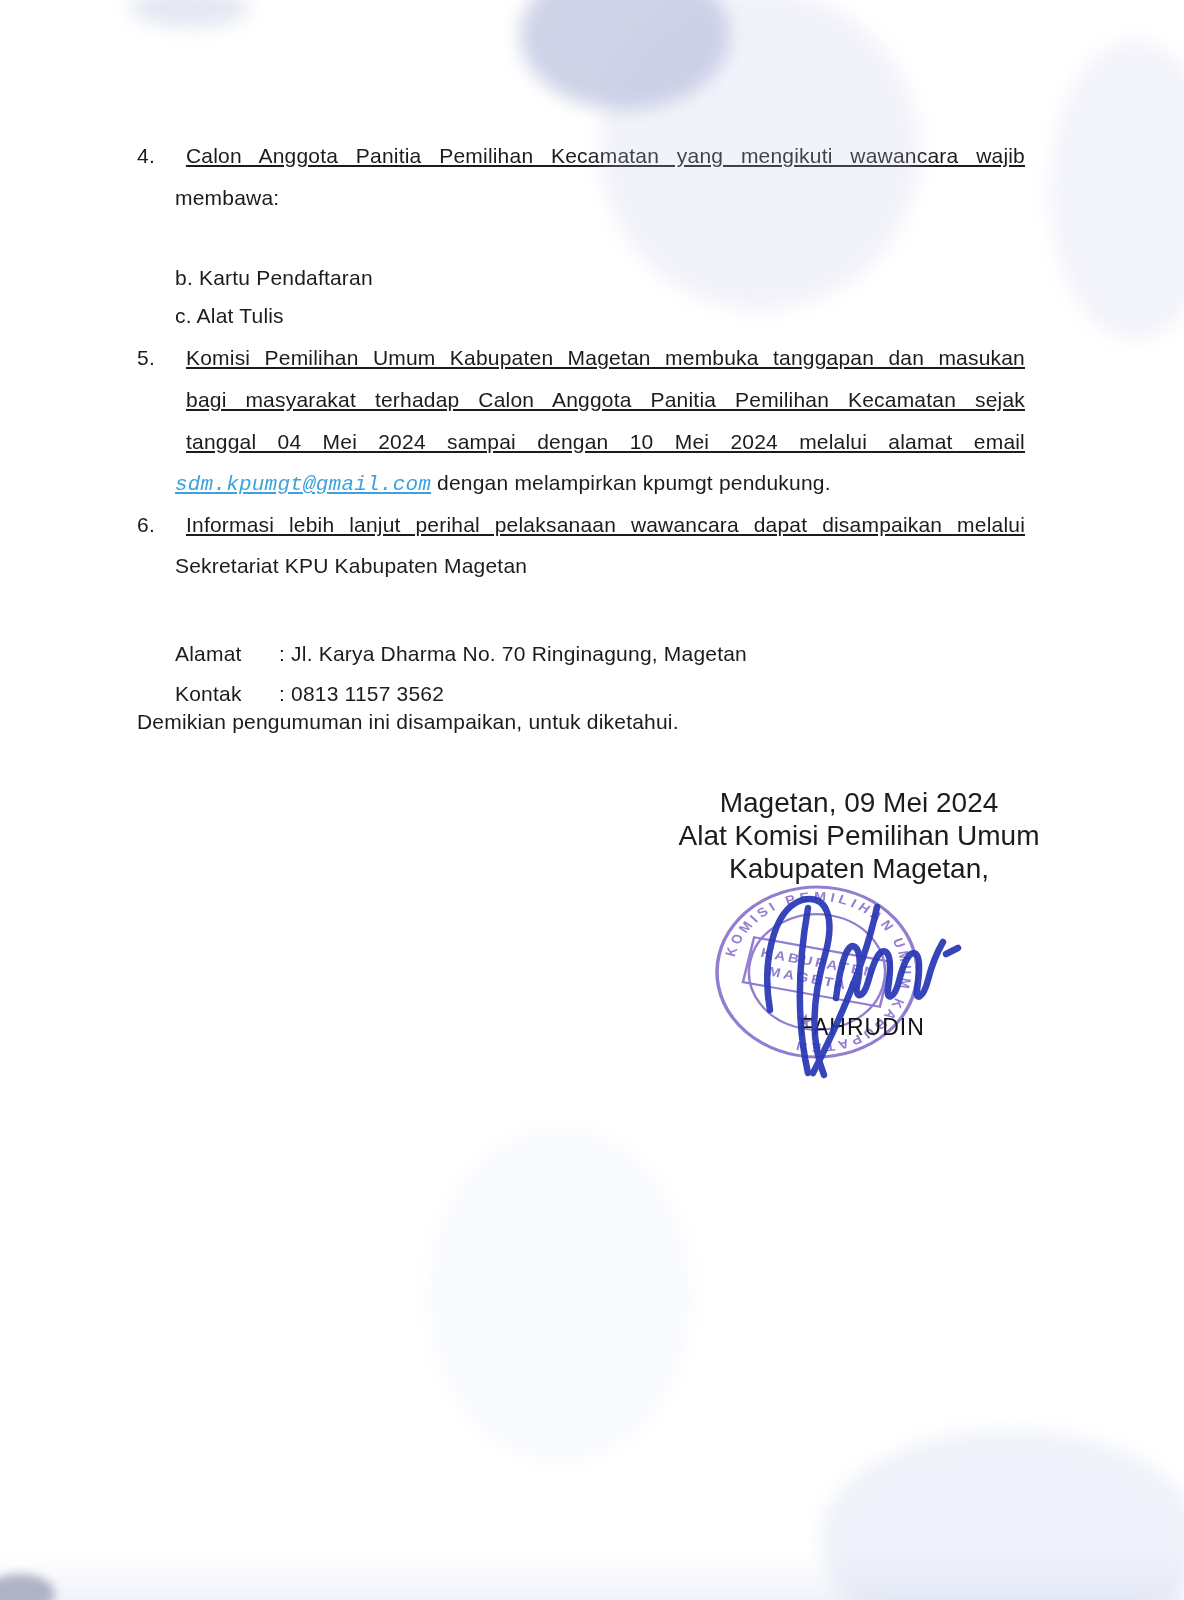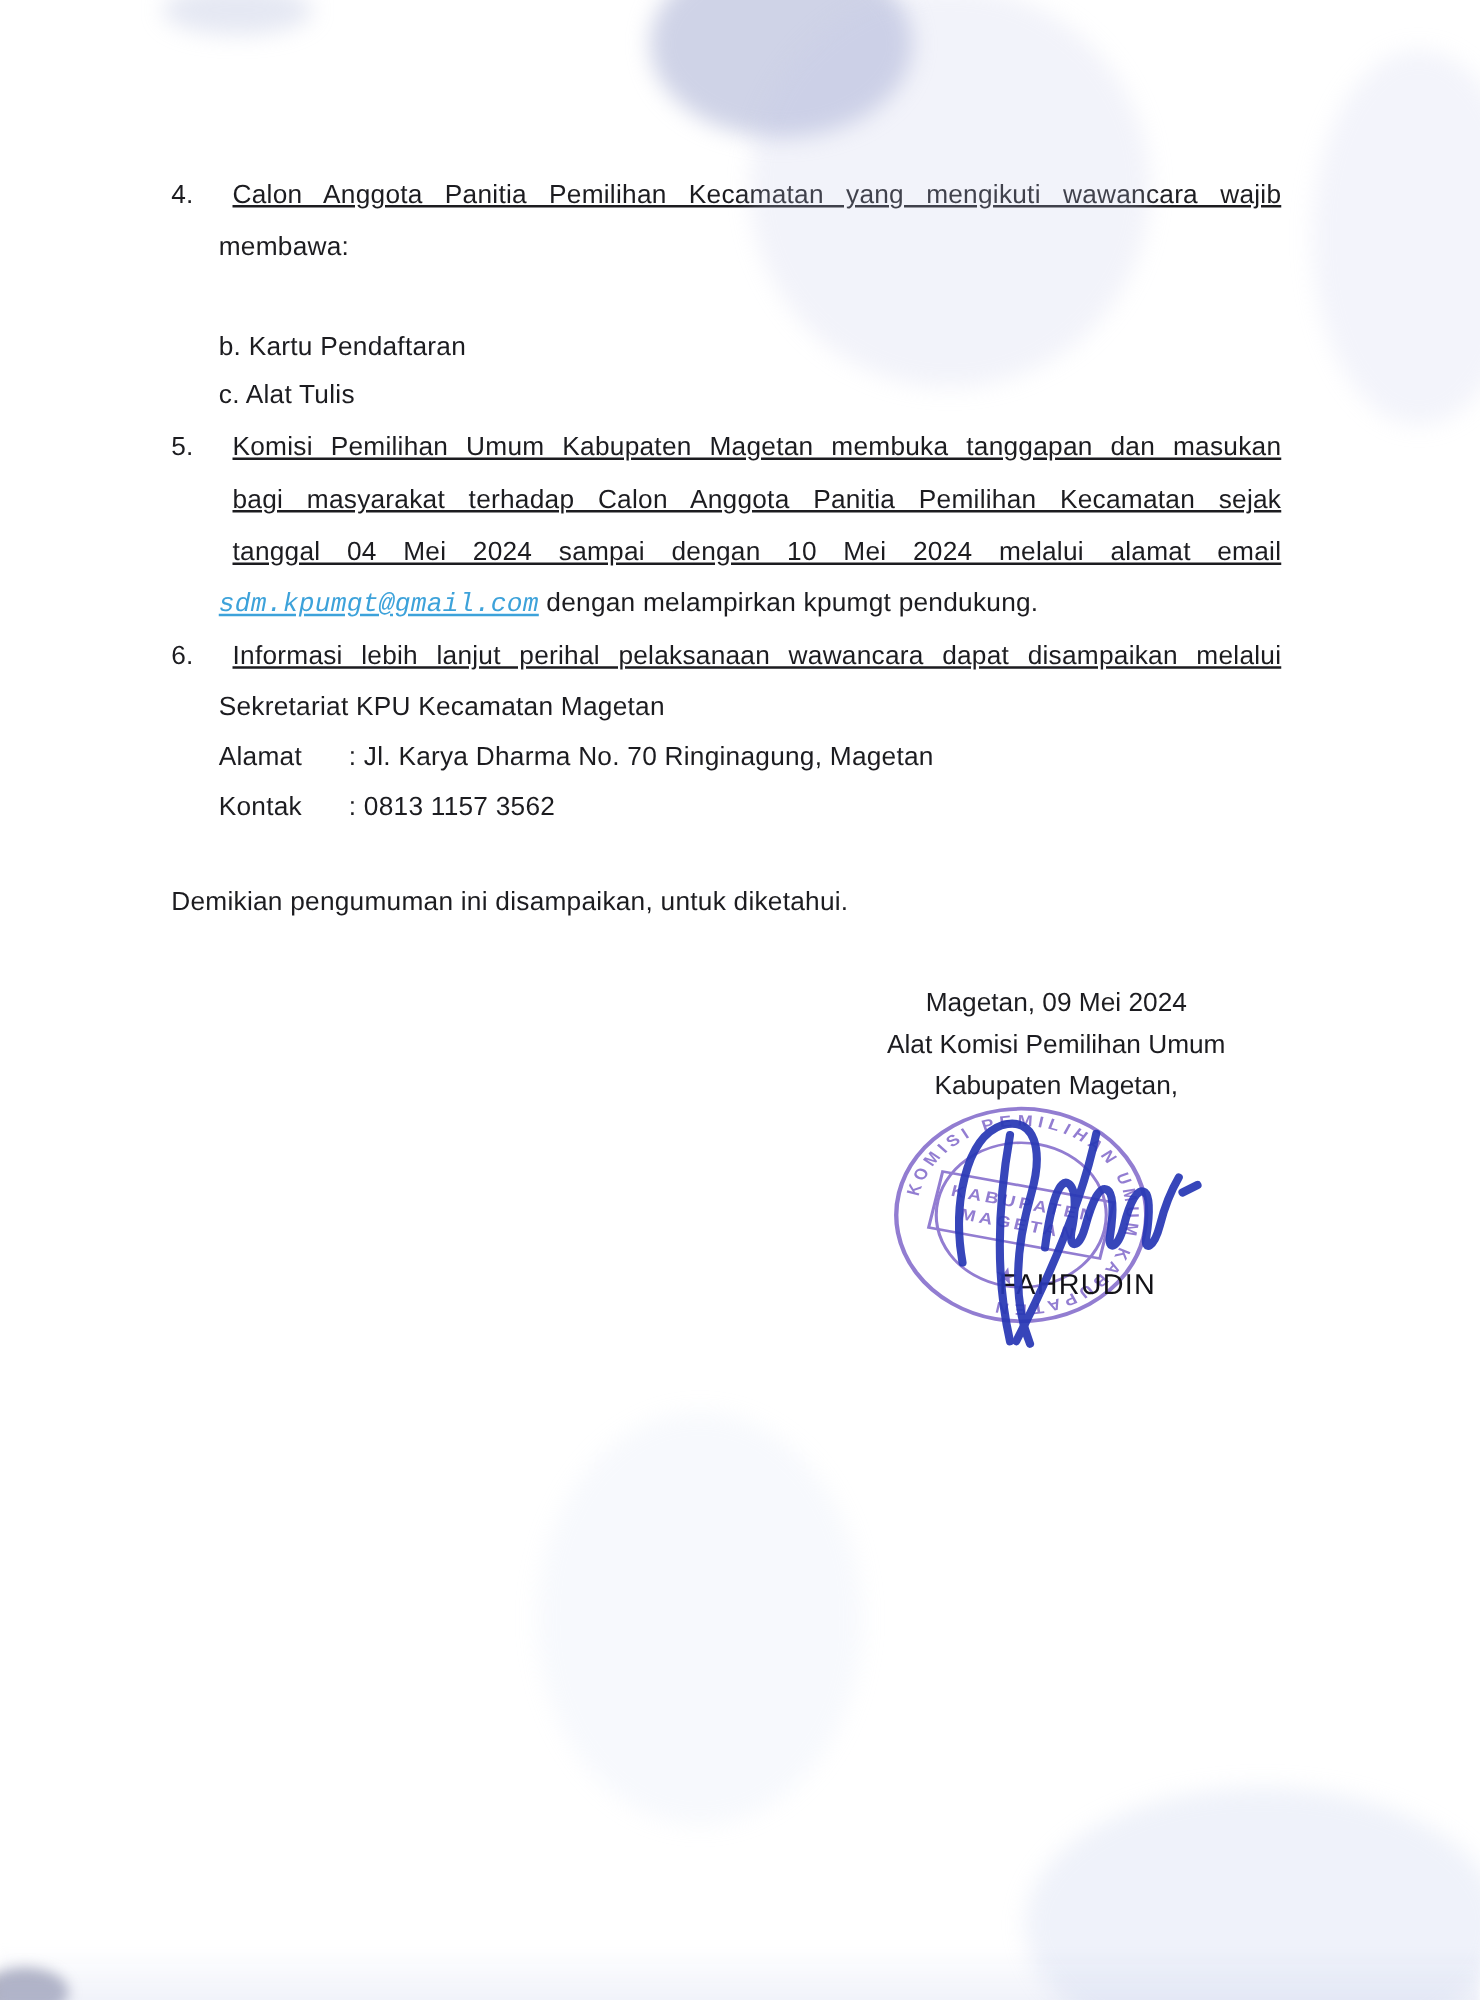--- a/index.html
+++ b/index.html
@@ -15,24 +15,24 @@
   }
   .num { left:137px; }
   .body-left { left:175px; }
   .just {
     left:186px; width:839px; white-space:normal;
     text-align:justify; text-align-last:justify;text-decoration:underline;
   }
   .email {
     color:#3da2da; font-style:italic; text-decoration:underline; cursor:pointer;font-family:Liberation Mono, monospace;
   }
-  .lbl { display:inline-block; width:104px; }
+  .lbl { display:inline-block; width:104px;margin-top:48px; }
   .sig-block {
-    position:absolute; left:655px; top:786px; width:380px;
-    text-align:center; font-size:21px; line-height:33px;
+    position:absolute; left:669px; top:786px; width:380px;
+    text-align:center; font-size:28px; line-height:33px;
   }
   .sig-name {
     position:absolute; left:700px; top:1014px; width:324px;
     text-align:center; font-size:23px; letter-spacing:1px; color:#121216;
     z-index:3;
   }
   .stamp-svg { position:absolute; left:697px; top:870px; width:240px; height:204px; z-index:2; opacity:0.82; }
   .signature-svg { position:absolute; left:740px; top:880px; width:230px; height:215px; z-index:4; }
   .artifact { position:absolute; border-radius:50%; filter:blur(9px); pointer-events:none; z-index:1; }
   .a1 { left:520px; top:-40px; width:210px; height:150px; background:rgba(168,175,212,0.55); }
@@ -68,21 +68,21 @@
   <div class="line num" style="top:344px">5.</div>
   <div class="line just" style="top:344px">Komisi Pemilihan Umum Kabupaten Magetan membuka tanggapan dan masukan</div>
   <div class="line just" style="top:386px">bagi masyarakat terhadap Calon Anggota Panitia Pemilihan Kecamatan sejak</div>
   <div class="line just" style="top:428px">tanggal 04 Mei 2024 sampai dengan 10 Mei 2024 melalui alamat email</div>
   <div class="line body-left" style="top:469px">
     <span class="email">sdm.kpumgt@gmail.com</span><span> dengan melampirkan kpumgt pendukung.</span>
   </div>
 
   <div class="line num" style="top:511px">6.</div>
   <div class="line just" style="top:511px">Informasi lebih lanjut perihal pelaksanaan wawancara dapat disampaikan melalui</div>
-  <div class="line body-left" style="top:552px">Sekretariat KPU Kecamatan Magetan</div>
+  <div class="line body-left" style="top:552px">Sekretariat KPU Kabupaten Magetan</div>
   <div class="line body-left" style="top:592px">
     <span class="lbl">Alamat</span><span>: Jl. Karya Dharma No. 70 Ringinagung, Magetan</span>
   </div>
   <div class="line body-left" style="top:632px">
     <span class="lbl">Kontak</span><span>: 0813 1157 3562</span>
   </div>
 
   <div class="line" style="top:708px; left:137px">Demikian pengumuman ini disampaikan, untuk diketahui.</div>
 
   <div class="sig-block">

